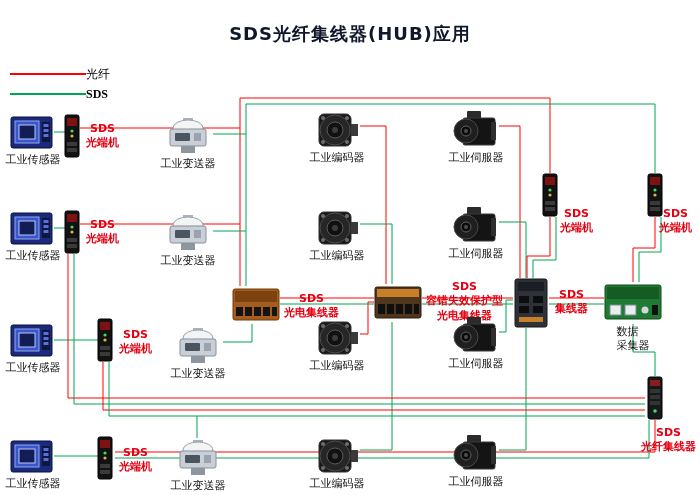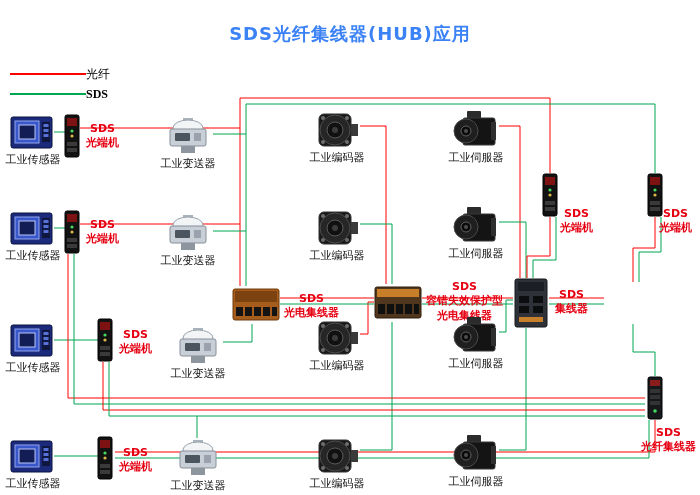--- a/index.html
+++ b/index.html
@@ -1,19 +1,19 @@
 <!DOCTYPE html>
 <html><head>
 <meta charset="utf-8">
 <style>
   html,body{margin:0;padding:0;background:#ffffff;}
   body{width:700px;height:495px;font-family:"DejaVu Sans","Liberation Sans",sans-serif;}
   .canvas{position:relative;width:700px;height:495px;background:#ffffff;overflow:hidden;}
   .title{position:absolute;top:22px;left:0;width:100%;text-align:center;
-         font-size:18px;font-weight:bold;color:#3b82f6;letter-spacing:1px;}
+         font-size:18px;font-weight:bold;color:#0f172a;letter-spacing:1px;}
   .legend{position:absolute;left:10px;top:64px;}
   .legend-row{display:flex;align-items:center;height:20px;}
   .legend-swatch{display:inline-block;width:76px;height:2px;}
   .legend-label{font-size:12px;color:#000;}
   .legend-label.bold{font-weight:bold;font-family:"Liberation Serif",serif;}
   #edges{position:absolute;left:0;top:0;pointer-events:none;}
   #nodes{position:absolute;left:0;top:0;width:100%;height:100%;}
   .node{position:absolute;}
   .icon svg{display:block;}
   .lbl{position:absolute;top:100%;left:50%;transform:translateX(-50%);margin-top:1px;
@@ -355,20 +355,34 @@
             <rect x="6" y="18" width="10" height="7" fill="#0c0d0f"></rect>
             <rect x="20" y="18" width="10" height="7" fill="#0c0d0f"></rect>
             <rect x="6" y="28" width="10" height="7" fill="#0c0d0f"></rect>
             <rect x="20" y="28" width="10" height="7" fill="#0c0d0f"></rect>
             <rect x="6" y="39" width="24" height="5" fill="#c87f2a"></rect>
           </svg>
         </div>
         <div class="lbl2" style="color: rgb(230, 0, 18); left: 42px; top: 10px;">SDS
 集线器</div>
       </div>
+      <div class="node" style="left: 604px; top: 282px;">
+        <div class="icon">
+          <svg width="58" height="42" viewBox="0 0 58 42">
+            <rect x="1" y="3" width="56" height="34" rx="2" fill="#1f7a33" stroke="#124a1e"></rect>
+            <rect x="3" y="5" width="52" height="12" fill="#155c24"></rect>
+            <rect x="6" y="23" width="11" height="10" fill="#e8edf0" stroke="#7d8a93"></rect>
+            <rect x="21" y="23" width="11" height="10" fill="#e8edf0" stroke="#7d8a93"></rect>
+            <circle cx="41" cy="28" r="3.5" fill="#cfd8dc"></circle>
+            <rect x="48" y="23" width="6" height="10" fill="#101010"></rect>
+          </svg>
+        </div>
+        <div class="lbl" style="color: rgb(17, 17, 17);">数据
+采集器</div>
+      </div>
       <div class="node" style="left: 645px; top: 376px;">
         <div class="icon">
           <svg width="20" height="44" viewBox="0 0 20 44">
             <rect x="3" y="1" width="14" height="42" rx="2" fill="#15191c" stroke="#000"></rect>
             <rect x="5" y="4" width="10" height="6" fill="#8a1c1c"></rect>
             <rect x="5" y="13" width="10" height="4" fill="#333"></rect>
             <rect x="5" y="19" width="10" height="4" fill="#333"></rect>
             <rect x="5" y="25" width="10" height="4" fill="#333"></rect>
             <circle cx="10" cy="35" r="1.8" fill="#46d95f"></circle>
           </svg>

